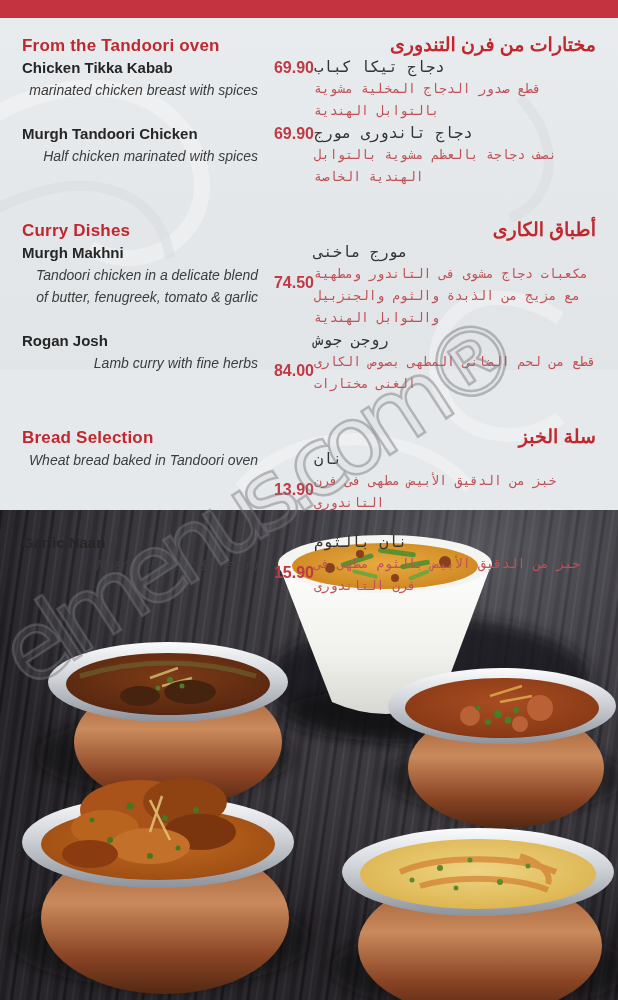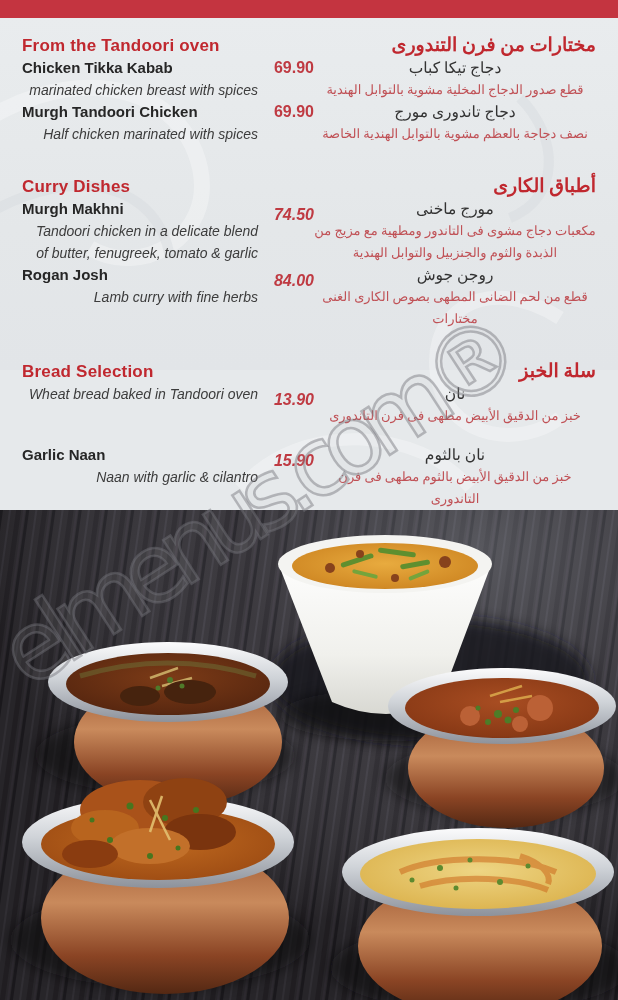--- a/index.html
+++ b/index.html
@@ -14,28 +14,28 @@
   .menu{
     position:absolute;top:18px;left:0;width:618px;height:352px;
     background:linear-gradient(180deg,#e9ecee 0%,#e4e7e9 60%,#e2e5e8 100%);
     box-sizing:border-box;padding:15px 22px 0 22px;
   }
   .menu-deco{position:absolute;top:0;left:0;pointer-events:none;}
   .sections{position:relative;z-index:2;}
   .menu-section + .menu-section{margin-top:29px;}
   .sec-head{display:flex;justify-content:space-between;align-items:baseline;height:22px;margin-bottom:2px;}
   .sec-title-en{margin:0;font-size:17px;font-weight:bold;color:#c0282f;letter-spacing:.2px;}
-  .sec-title-ar{margin:0;font-size:19px;font-weight:bold;color:#c0282f;font-family:Liberation Serif, serif;}
+  .sec-title-ar{margin:0;font-size:19px;font-weight:bold;color:#c0282f;font-family:Liberation Sans, sans-serif;}
   .menu-item{display:grid;grid-template-columns:236px 56px 282px;}
   .col-en .name-en{font-size:15px;font-weight:bold;color:#262626;line-height:22px;}
   .col-en .desc-en{font-size:14px;font-style:italic;color:#3c3c3c;line-height:22px;text-align:right;}
   .col-price{text-align:right;}
   .price{font-size:16px;font-weight:bold;color:#bf3a42;line-height:22px;}
-  .price-on-desc .price{margin-top:6px;font-style:italic;}
-  .col-ar{text-align:center;font-family:Liberation Serif, serif;}
+  .price-on-desc .price{margin-top:30px;}
+  .col-ar{text-align:left;font-family:Liberation Mono, monospace;}
   .col-ar .name-ar{font-size:15.5px;color:#333333;line-height:22px;}
   .col-ar .desc-ar{font-size:13px;color:#c05156;line-height:22px;}
   .extra-gap{margin-top:17px;}
   
   .photo{position:absolute;top:510px;left:0;width:618px;height:490px;}
   .photo svg{display:block;}
   
   .overlay{position:absolute;top:0;left:0;z-index:6;pointer-events:none;}
 </style>
 </head>

